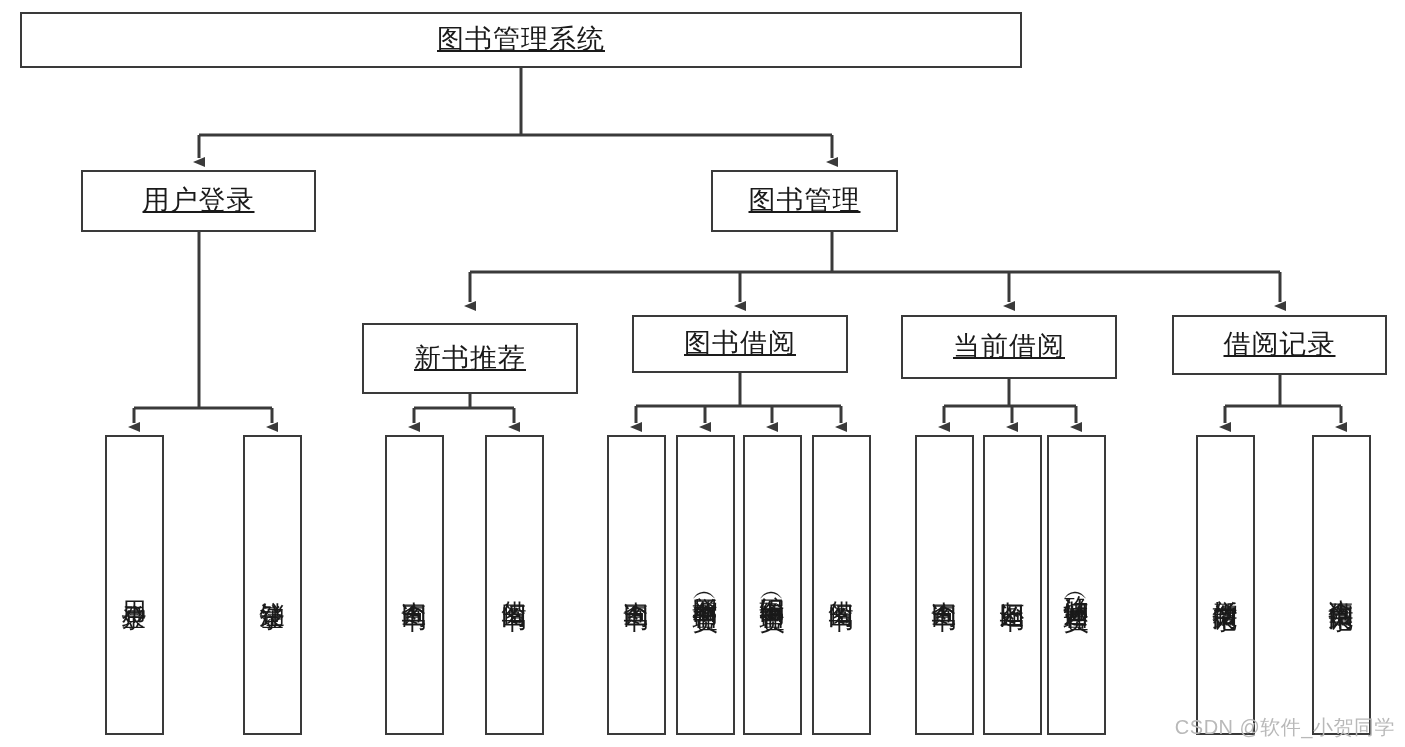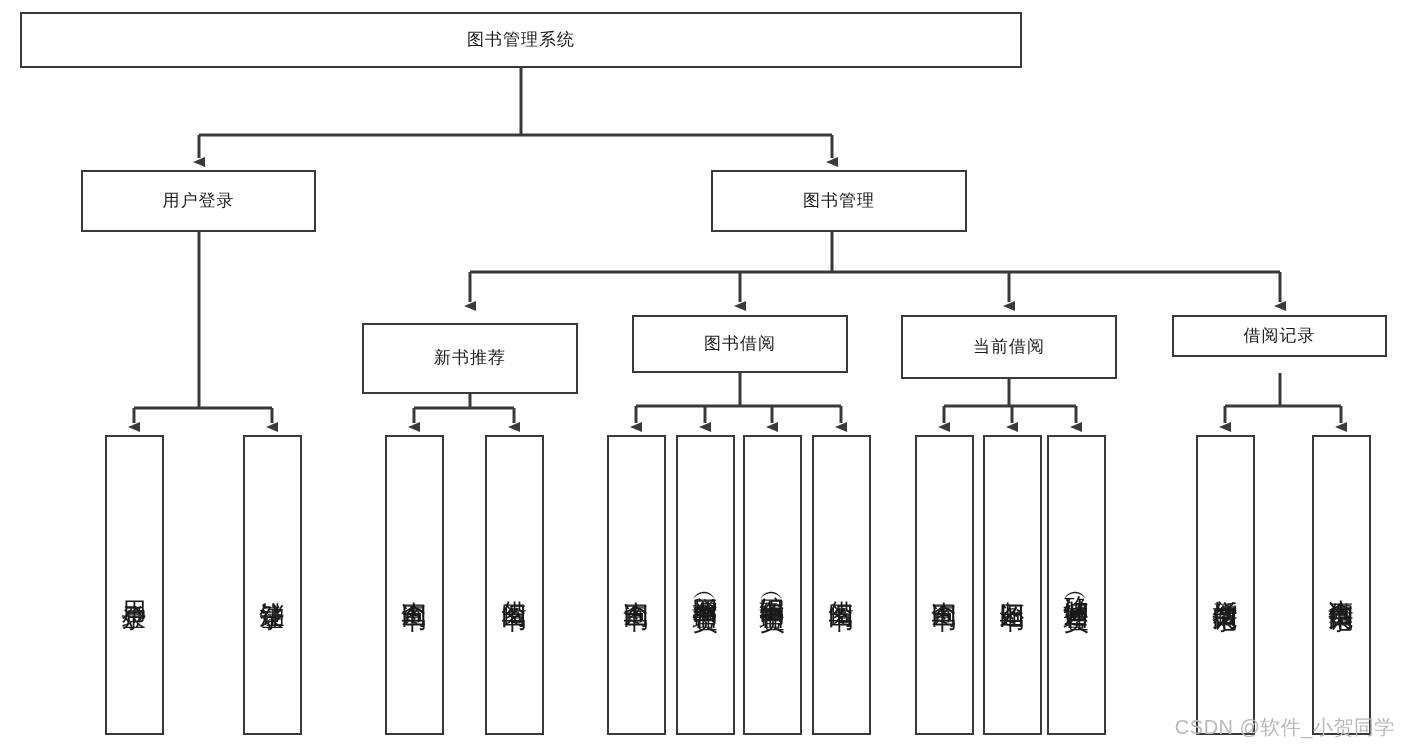--- a/index.html
+++ b/index.html
@@ -1,21 +1,21 @@
 <!DOCTYPE html>
 <html><head>
 <meta charset="utf-8">
 <style>
   html,body{margin:0;padding:0;background:#ffffff;}
   body{font-family:"Liberation Sans","DejaVu Sans",sans-serif;}
   #stage{position:relative;width:1405px;height:747px;background:#ffffff;overflow:hidden;}
   #edges{position:absolute;left:0;top:0;width:1405px;height:747px;}
   .node{position:absolute;box-sizing:border-box;background:#ffffff;border:2px solid #3a3a3a;display:flex;align-items:center;justify-content:center;}
   .node .lbl{color:#1a1a1a;letter-spacing:1px;white-space:pre;}
-  .h-node .lbl{font-size:17px;line-height:1.1;}
+  .h-node .lbl{font-size:27px;line-height:1.1;text-decoration:underline;}
   .v-node{padding:10px 2px;align-items:center;}
   .v-node .lbl{writing-mode:vertical-rl;text-orientation:upright;font-size:25px;line-height:1.12;letter-spacing:2px;text-align:center;}
   #watermark{position:absolute;right:10px;bottom:6px;color:#b9b9b9;font-size:20px;letter-spacing:0.5px;white-space:nowrap;pointer-events:none;}
 </style>
 </head>
 <body>
 
 <div id="stage">
 
   <svg id="edges" viewBox="0 0 1405 747" xmlns="http://www.w3.org/2000/svg">
@@ -68,34 +68,34 @@
     </g>
   </svg>
 
   <div class="node h-node" style="left:20px;top:12px;width:1002px;height:56px;">
     <span class="lbl">图书管理系统</span>
   </div>
 
   <div class="node h-node" style="left:81px;top:170px;width:235px;height:62px;">
     <span class="lbl">用户登录</span>
   </div>
-  <div class="node h-node" style="left:711px;top:170px;width:256px;height:62px;">
+  <div class="node h-node" style="left:711px;top:170px;width:187px;height:62px;">
     <span class="lbl">图书管理</span>
   </div>
 
   <div class="node h-node" style="left:362px;top:323px;width:216px;height:71px;">
     <span class="lbl">新书推荐</span>
   </div>
   <div class="node h-node" style="left:632px;top:315px;width:216px;height:58px;">
     <span class="lbl">图书借阅</span>
   </div>
   <div class="node h-node" style="left:901px;top:315px;width:216px;height:64px;">
     <span class="lbl">当前借阅</span>
   </div>
-  <div class="node h-node" style="left:1172px;top:315px;width:215px;height:42px;">
+  <div class="node h-node" style="left:1172px;top:315px;width:215px;height:60px;">
     <span class="lbl">借阅记录</span>
   </div>
 
   <div class="node v-node" style="left:105px;top:435px;width:59px;height:300px;">
     <span class="lbl">用户登录</span>
   </div>
   <div class="node v-node" style="left:243px;top:435px;width:59px;height:300px;">
     <span class="lbl">注销登录</span>
   </div>
 

